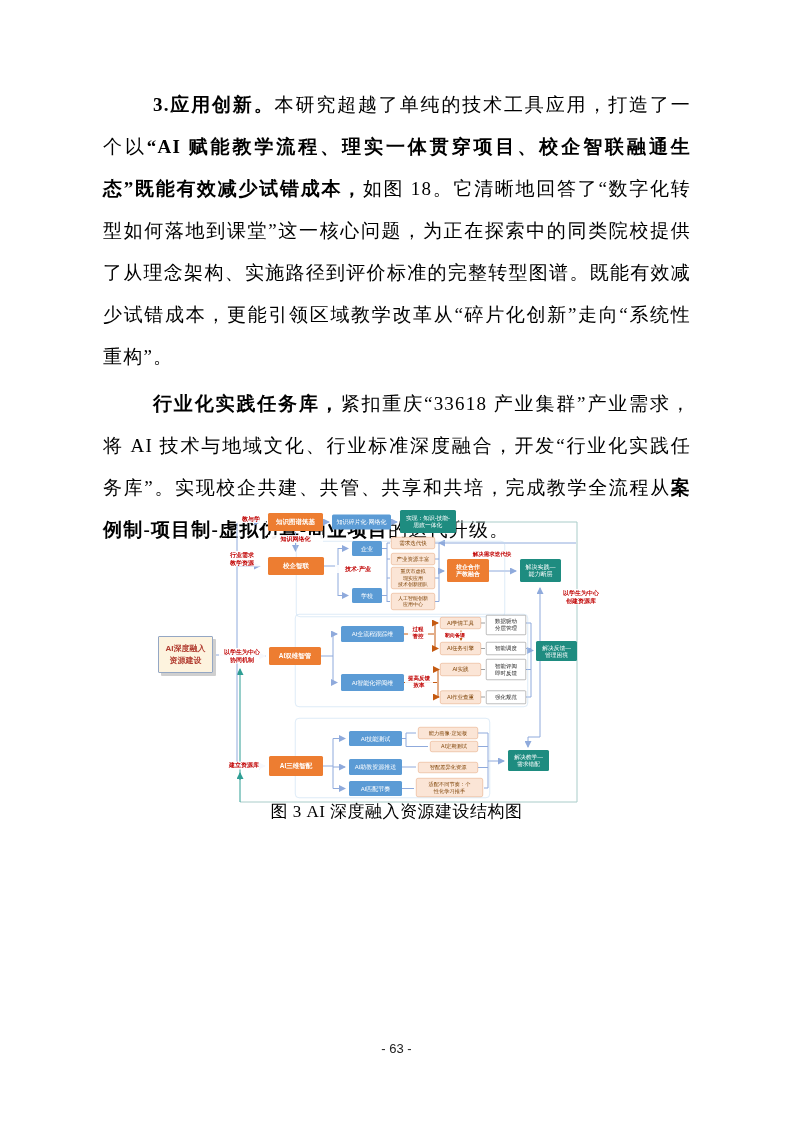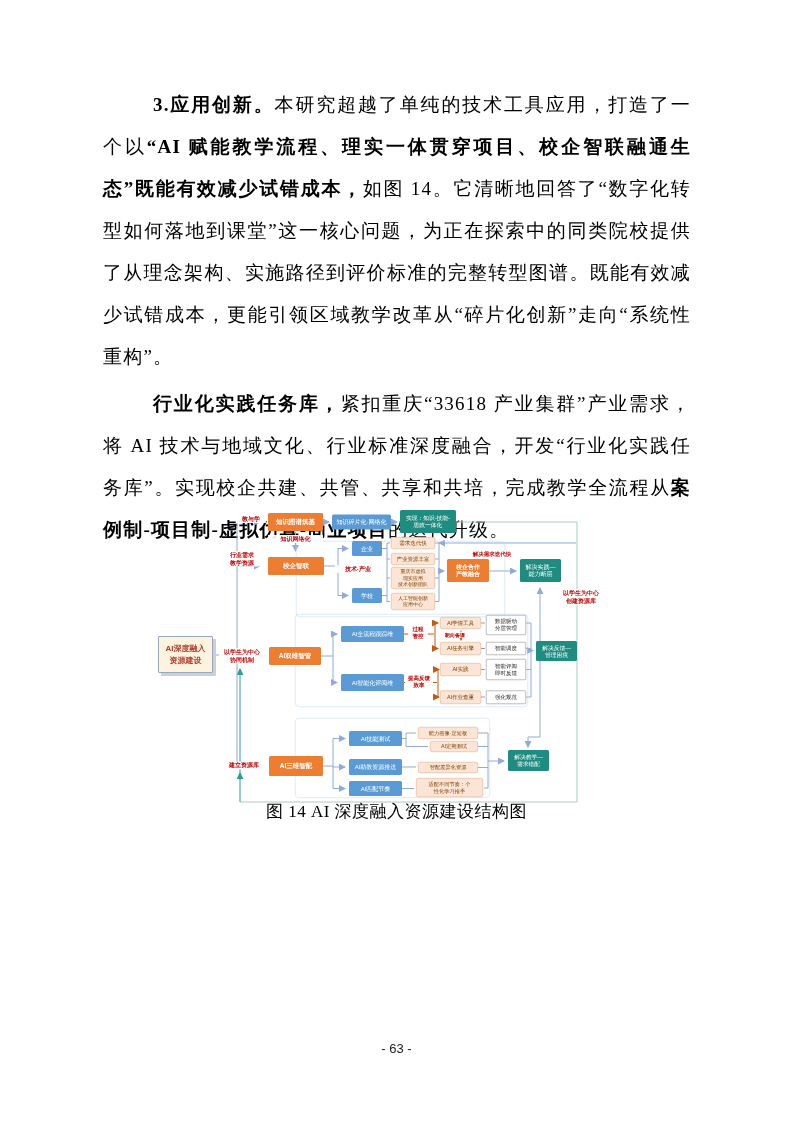--- a/index.html
+++ b/index.html
@@ -30,21 +30,21 @@
   .lbl{position:absolute;color:#C00000;font-weight:700;text-align:center;white-space:pre-line;
        font-family:"Liberation Sans",sans-serif;line-height:1.3;background:rgba(255,255,255,.92);font-size:12px;}
   .fig-frame{position:absolute;border:1.5px solid #BDD7EE;border-radius:8px;box-sizing:border-box;}
 </style>
 </head>
 <body>
 
 <div class="page">
 
   <div class="bodyblock" style="top:84px;">
-    <p class="para"><b>3.应用创新。</b><span>本研究超越了单纯的技术工具应用，打造了一个以</span><b>“AI 赋能教学流程、理实一体贯穿项目、校企智联融通生态”既能有效减少试错成本，</b><span>如图 14。它清晰地回答了“数字化转型如何落地到课堂”这一核心问题，为正在探索中的同类院校提供了从理念架构、实施路径到评价标准的完整转型图谱。既能有效减少试错成本，更能引领区域教学改革从“碎片化创新”走向“系统性重构”。</span></p>
+    <p class="para"><b>3.应用创新。</b><span>本研究超越了单纯的技术工具应用，打造了一个以</span><b>“AI 赋能教学流程、理实一体贯穿项目、校企智联融通生态”既能有效减少试错成本，</b><span>如图 18。它清晰地回答了“数字化转型如何落地到课堂”这一核心问题，为正在探索中的同类院校提供了从理念架构、实施路径到评价标准的完整转型图谱。既能有效减少试错成本，更能引领区域教学改革从“碎片化创新”走向“系统性重构”。</span></p>
     <p class="para p2"><b>行业化实践任务库，</b><span>紧扣重庆“33618 产业集群”产业需求，将 AI 技术与地域文化、行业标准深度融合，开发“行业化实践任务库”。实现校企共建、共管、共享和共培，完成教学全流程从</span><b>案例制-项目制-虚拟仿真-商业项目</b><span>的迭代升级。</span></p>
   </div>
 
   <div class="fig">
     <div class="fig2x">
 
       <svg width="950" height="624">
         <defs>
           <marker id="mb" markerWidth="7" markerHeight="7" refX="6" refY="3.5" orient="auto">
               <path d="M0 0L7 3.5L0 7z" fill="#8FAADC"></path>
@@ -179,20 +179,20 @@
       <div class="fig-node n-light" style="left:600px;top:520px;width:120px;height:22px;font-size:10.5px;">智配差异化资源</div>
       <div class="fig-node n-blue" style="left:462px;top:558px;width:106px;height:30px;">AI匹配节奏</div>
       <div class="fig-node n-light" style="left:596px;top:552px;width:134px;height:38px;font-size:10.5px;">适配不同节奏：个
 性化学习推手</div>
       <div class="fig-node n-teal" style="left:780px;top:496px;width:82px;height:42px;font-size:11.5px;">解决教学—
 需求错配</div>
 
     </div>
   </div>
 
-  <div class="caption">图 14 AI 深度融入资源建设结构图</div>
+  <div class="caption">图 3 AI 深度融入资源建设结构图</div>
 
   <div class="bodyblock" style="top:846px;">
   </div>
 
   <div class="pageno">- 63 -</div>
 
 </div>
 
 </body></html>

